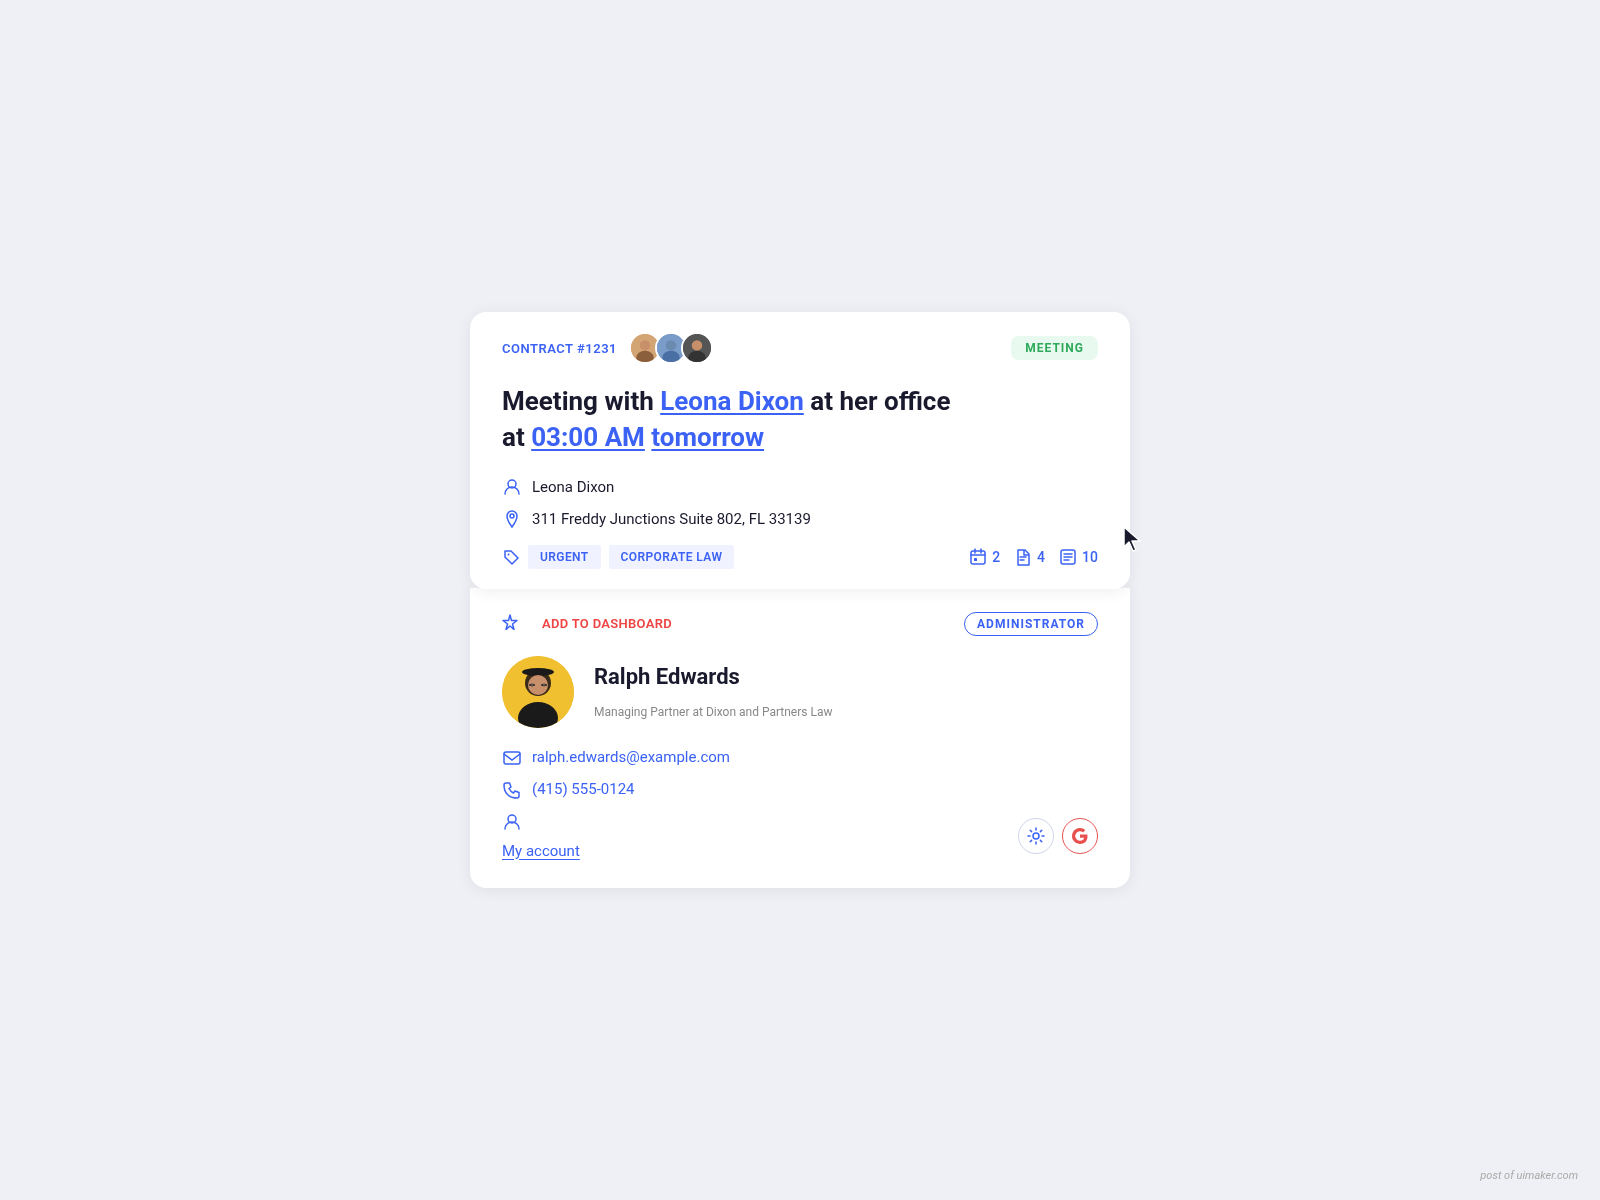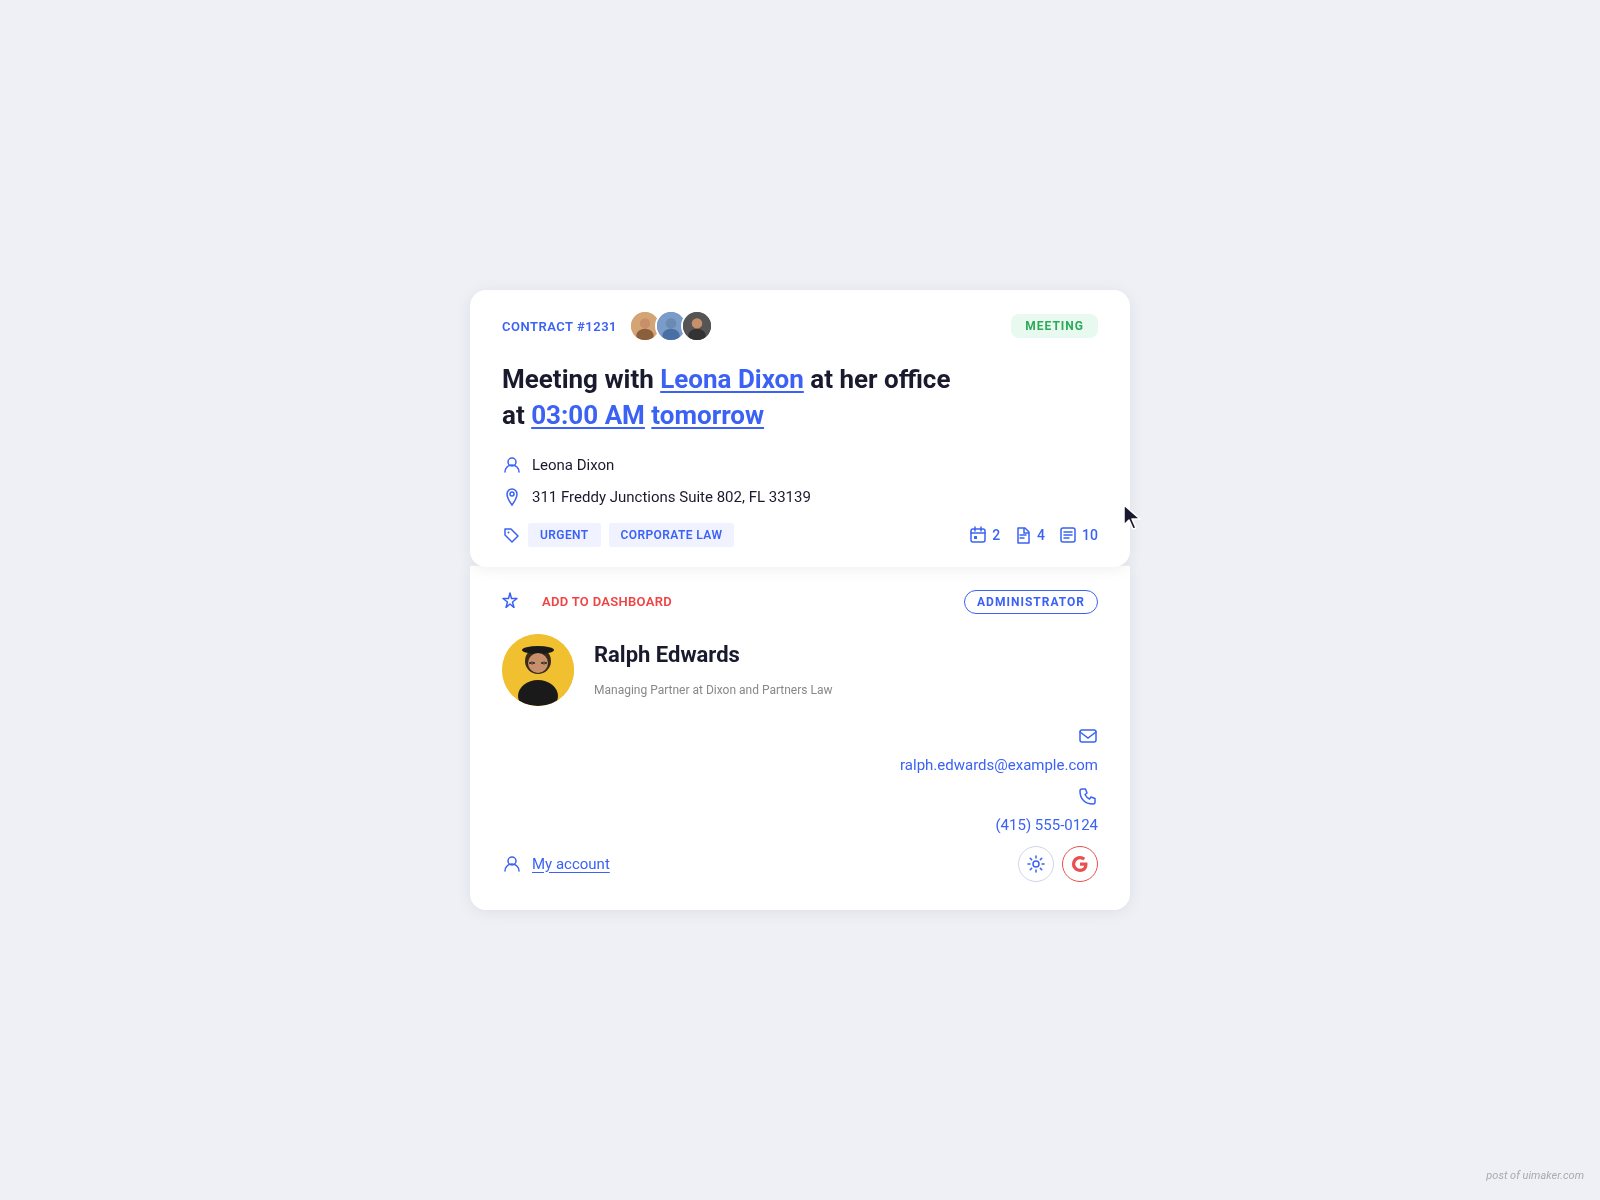--- a/index.html
+++ b/index.html
@@ -236,26 +236,25 @@
     }
 
     .profile-text p {
       font-size: 12px;
       color: #888;
       font-weight: 400;
     }
 
     .contact-row {
       display: flex;
-      align-items: flex-end;
+      align-items: flex-start;
       gap: 10px;
       margin-bottom: 12px;
       font-size: 15px;
       color: #3b62f5;
-      flex-direction: column;
     }
 
     .contact-icon {
       width: 20px;
       height: 20px;
       display: flex;
       align-items: center;
       justify-content: center;
       color: #3b62f5;
       flex-shrink: 0;
@@ -268,22 +267,22 @@
 
     .account-row {
       display: flex;
       align-items: center;
       justify-content: space-between;
       margin-top: 4px;
     }
 
     .account-left {
       display: flex;
-      align-items: center;
       gap: 10px;
+      flex-direction: column;
     }
 
     .my-account-link {
       color: #3b62f5;
       text-decoration: underline;
       text-underline-offset: 3px;
       font-size: 15px;
       cursor: pointer;
     }
 
@@ -309,21 +308,21 @@
       border-color: #e85050;
     }
 
     .card-1-wrapper {
       position: relative;
     }
 
     .watermark {
       position: fixed;
       bottom: 18px;
-      right: 16px;
+      right: 22px;
       font-size: 11px;
       color: #aaa;
       font-style: italic;
     }
   </style>
 </head>
 <body>
 
 <div class="page-wrapper">
 

